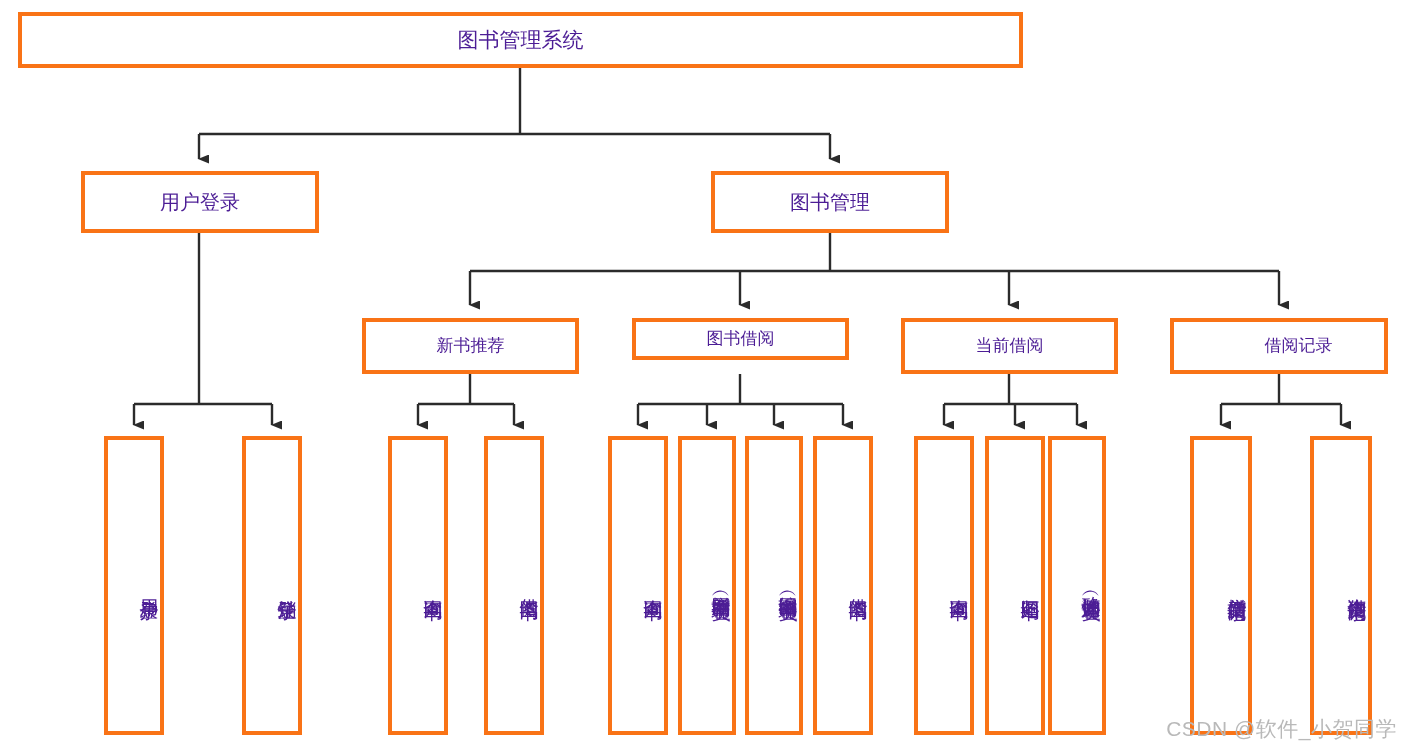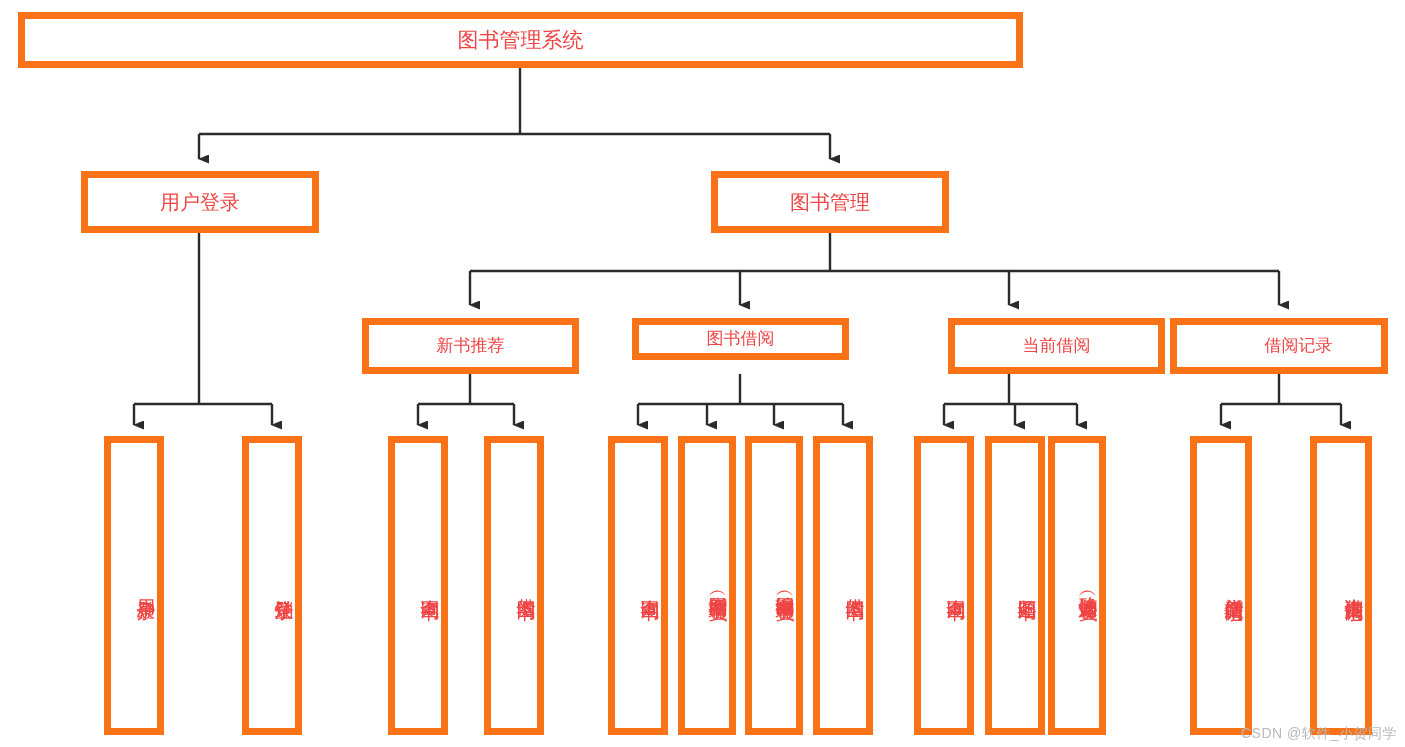--- a/index.html
+++ b/index.html
@@ -22,26 +22,26 @@
     position: absolute;
     left: 0;
     top: 0;
     width: 1405px;
     height: 747px;
     pointer-events: none;
   }
   .node {
     position: absolute;
     box-sizing: border-box;
-    border: 7px solid #f97316;
+    border: 4px solid #f97316;
     background: #ffffff;
     display: flex;
     align-items: center;
     justify-content: center;
-    color: #ef4444;
+    color: #4c1d95;
     text-align: center;
     line-height: 1.15;
   }
   .node.level-0 { font-size: 21px; }
   .node.level-1 { font-size: 20px; }
   .node.level-2 { font-size: 17px; }
   .node.leaf {
     font-size: 19px;
     writing-mode: vertical-rl;
     text-orientation: upright;
@@ -55,21 +55,21 @@
     display: block;
     white-space: pre-line;
   }
   .node.leaf .label {
     white-space: normal;
   }
   #watermark {
     position: absolute;
     right: 8px;
     bottom: 4px;
-    font-size: 14px;
+    font-size: 21px;
     color: #b9b9b9;
     letter-spacing: 0.5px;
     white-space: nowrap;
     user-select: none;
   }
 </style>
 </head>
 <body>
 
 <div id="diagram-root">
@@ -126,21 +126,21 @@
       </div>
       <div class="node level-1" style="left: 711px; top: 171px; width: 238px; height: 62px; text-align: center;">
         <span class="label">图书管理</span>
       </div>
       <div class="node level-2" style="left: 362px; top: 318px; width: 217px; height: 56px;">
         <span class="label">新书推荐</span>
       </div>
       <div class="node level-2" style="left: 632px; top: 318px; width: 217px; height: 42px;">
         <span class="label">图书借阅</span>
       </div>
-      <div class="node level-2" style="left: 901px; top: 318px; width: 217px; height: 56px; margin-left: 47px;">
+      <div class="node level-2" style="left: 901px; top: 318px; width: 217px; height: 56px;">
         <span class="label">当前借阅</span>
       </div>
       <div class="node level-2" style="left: 1170px; top: 318px; width: 218px; height: 56px; padding-left: 39px;">
         <span class="label">借阅记录</span>
       </div>
       <div class="node leaf" style="left: 104px; top: 436px; width: 60px; height: 299px;">
         <span class="label">用户登录</span>
       </div>
       <div class="node leaf" style="left: 242px; top: 436px; width: 60px; height: 299px;">
         <span class="label">注销登录</span>

